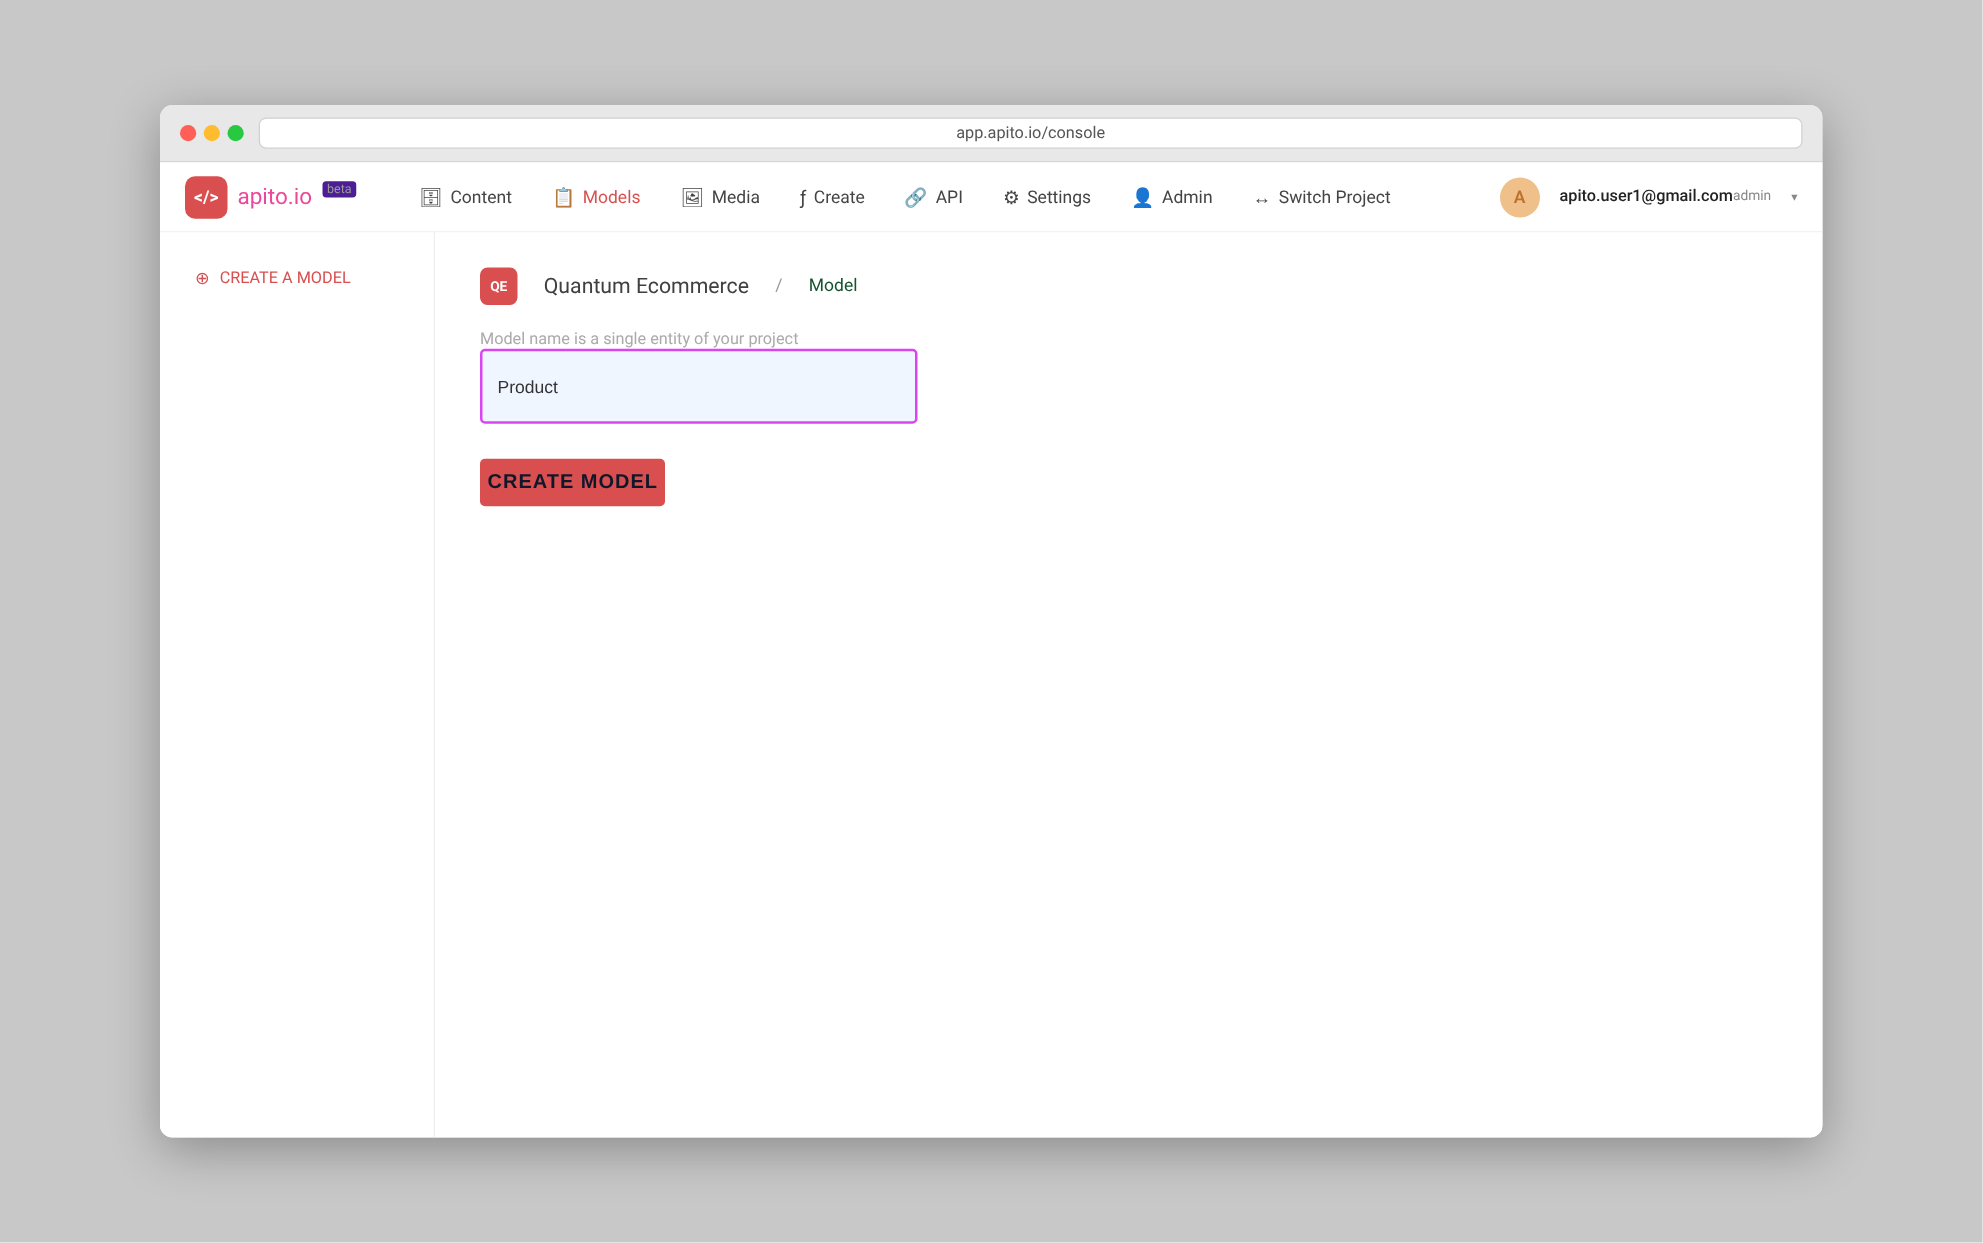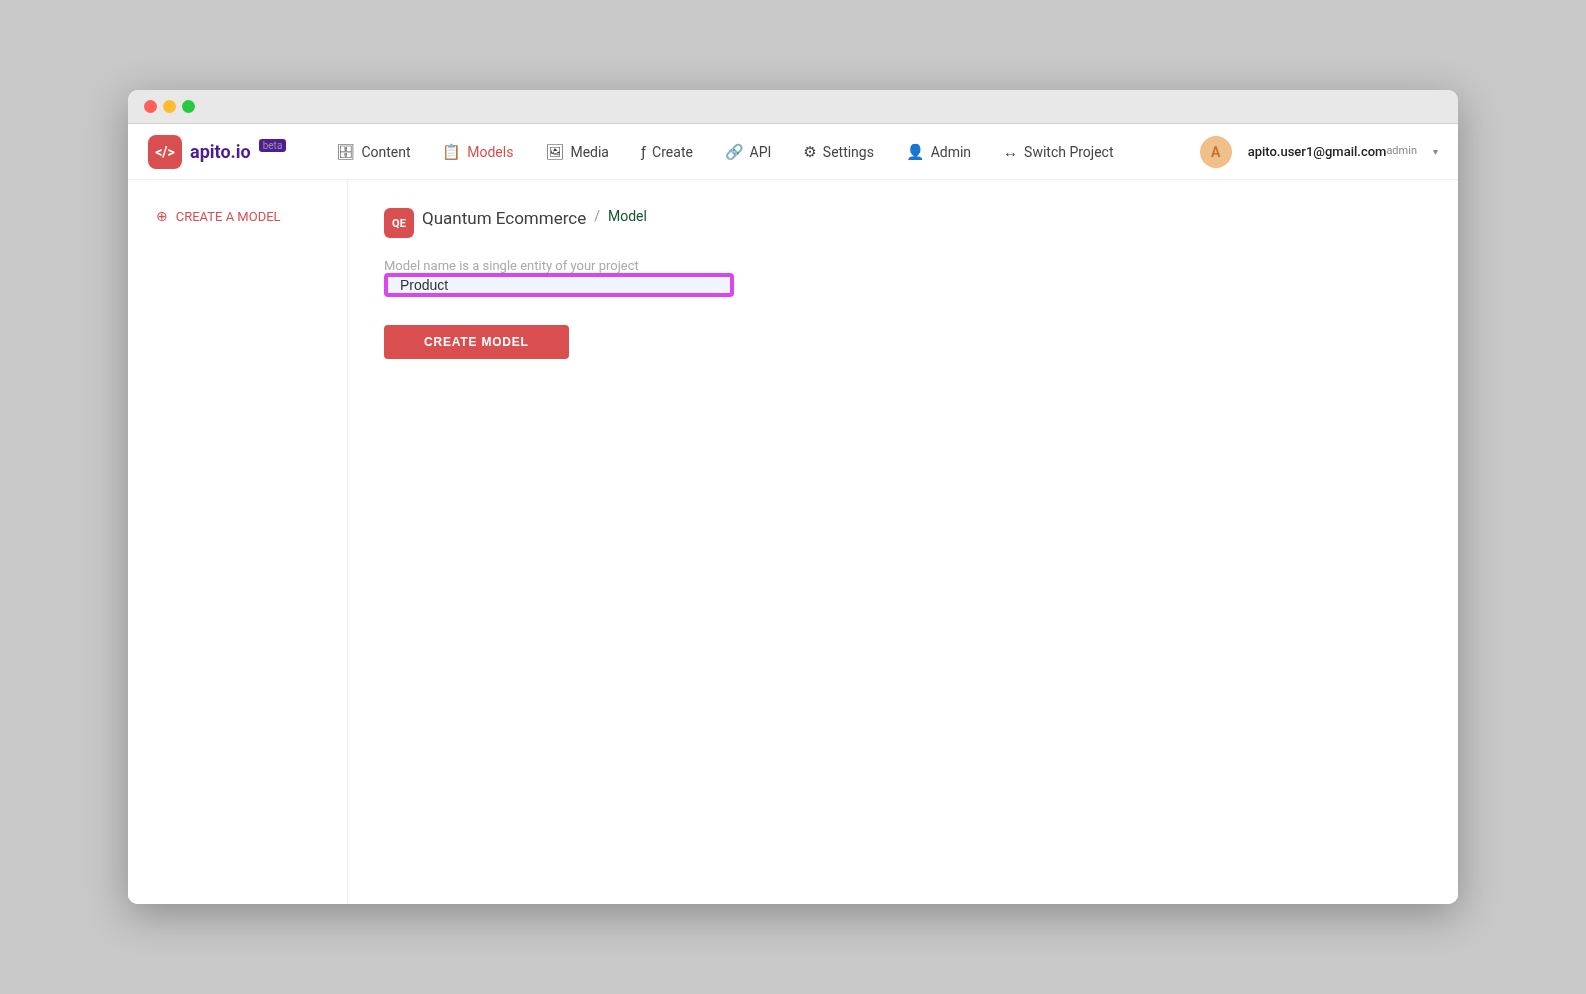--- a/index.html
+++ b/index.html
@@ -76,22 +76,22 @@
       border-radius: 8px;
       display: flex;
       align-items: center;
       justify-content: center;
       color: white;
       font-size: 14px;
       font-weight: bold;
     }
     .logo-text {
       font-size: 18px;
-      font-weight: 700;
-      color: #4c1d95;
+      font-weight: 400;
+      color: #ec4899;
     }
     .logo-beta {
       font-size: 10px;
       color: #999;
       background: #4c1d95;
       padding: 1px 4px;
       border-radius: 3px;
       margin-top: -12px;
     }
     .nav-items {
@@ -176,21 +176,22 @@
     }
     
     .content-area {
       flex: 1;
       padding: 28px 36px;
       background: white;
     }
     
     .breadcrumb {
       display: flex;
-      gap: 8px;
+      align-items: center;
+      gap: 21px;
       margin-bottom: 20px;
     }
     .breadcrumb-badge {
       width: 30px;
       height: 30px;
       background: #d94f4f;
       border-radius: 6px;
       display: flex;
       align-items: center;
       justify-content: center;
@@ -228,53 +229,54 @@
       margin-bottom: 6px;
       display: block;
     }
     .form-hint {
       font-size: 13px;
       color: #aaa;
       margin-bottom: 0;
     }
     .form-input {
       width: 350px;
-      padding: 0 12px;
-      font-size: 14px;
-      border: 4px solid #d946ef;
+      padding: 20px 12px;
+      font-size: 14px;
+      border: 2px solid #d946ef;
       border-radius: 4px;
       background: #f0f6ff;
       color: #333;
       outline: none;
     }
     
     .create-btn {
       background: #d94f4f;
-      color: #ffffff;
+      color: #0f172a;
       border: none;
-      padding: 10px 40px;
-      font-size: 12px;
+      padding: 10px 6px;
+      font-size: 16px;
       font-weight: 700;
       letter-spacing: 0.8px;
       border-radius: 4px;
       cursor: pointer;
       text-transform: uppercase;
     }
   </style>
 </head>
 <body>
 
 <div class="browser-window">
 
   <div class="browser-chrome">
     <div class="traffic-lights">
       <div class="traffic-light tl-red"></div>
       <div class="traffic-light tl-yellow"></div>
       <div class="traffic-light tl-green"></div>
     </div>
+    <div class="address-bar">app.apito.io/console</div>
   </div>
 
   <div class="app-container">
 
     <nav class="top-nav">
 
       <div class="logo-area">
         <div class="logo-icon">&lt;/&gt;</div>
         <span class="logo-text">apito.io</span>
         <span class="logo-beta">beta</span>

